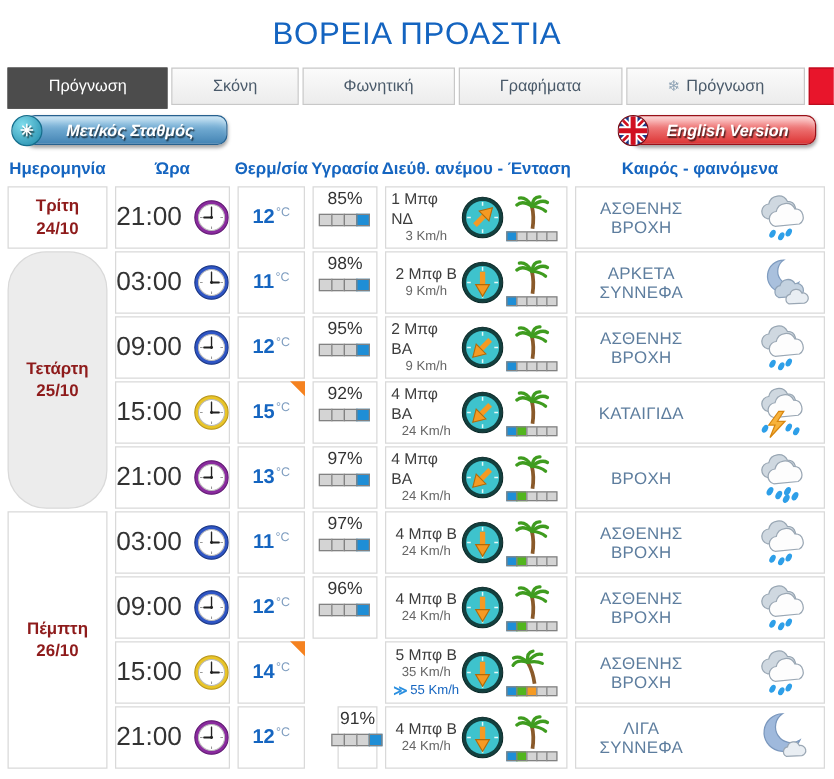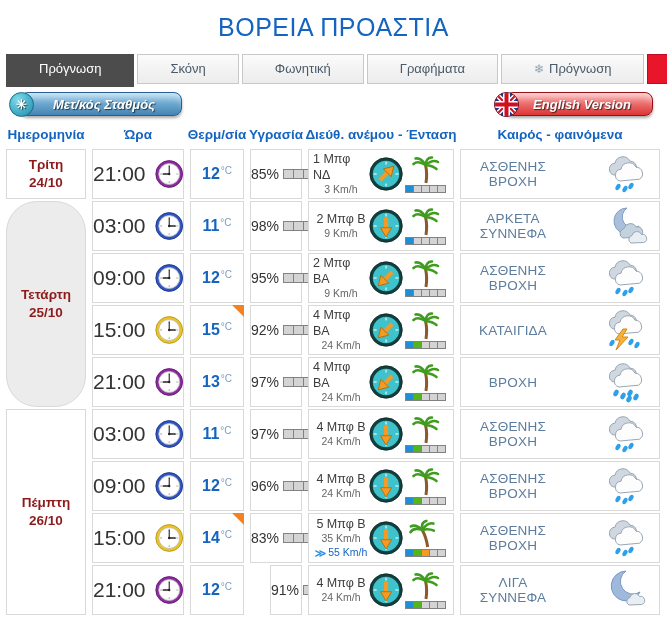--- a/index.html
+++ b/index.html
@@ -47,21 +47,21 @@
   }
   .hdr { color: #1565c0; font-weight: bold; font-size: 13.5px; display: flex; align-items: center; justify-content: center; white-space: nowrap; }
   .cell { background: #fff; border: 1px solid #d9d9d9; display: flex; align-items: center; position: relative; }
   .date-cell { flex-direction: column; justify-content: center; color: #8e1b1b; font-weight: bold; font-size: 13.5px; line-height: 1.3; text-align: center; }
   .date-cell.shaded { background: #ececec; border-radius: 31px; }
   .time-cell { justify-content: center; gap: 9px; font-size: 21px; color: #333; }
   .temp-cell { justify-content: center; color: #1565c0; }
   .temp-val { font-size: 16px; font-weight: bold; }
   .temp-unit { font-size: 10px; color: #7d9cbf; position: relative; top: -4px; margin-left: 1px; }
   .max-marker { position: absolute; top: -1px; right: -1px; width: 0; height: 0; border-top: 12px solid #f58220; border-left: 12px solid transparent; }
-  .hum-cell { flex-direction: row; justify-content: flex-start; gap: 5px; font-size: 14px; color: #333; }
+  .hum-cell { flex-direction: column; justify-content: flex-start; gap: 5px; font-size: 14px; color: #333; }
   .hum-bar { display: flex; }
   .hseg { width: 11px; height: 10px; background: #d4d4d4; border: 1px solid #828282; margin-left: -1px; }
   .hseg.on { background: #1e8ed6; }
   .wind-cell { justify-content: space-between; padding: 0 5px 0 4px; }
   .wind-text { display: flex; flex-direction: column; align-items: center; justify-content: center; font-size: 12.5px; color: #3c3c3c; line-height: 1.3; flex: 1; min-width: 56px; }
   .wind-speed { font-size: 10.5px; color: #666; }
   .wind-gust { font-size: 10.5px; color: #1565c0; display: flex; align-items: center; gap: 2px; }
   .gust-glyph { color: #2a8fe0; font-weight: bold; font-size: 11px; font-style: normal; }
   .palm-col { display: flex; flex-direction: column; align-items: center; width: 50px; }
   .wind-bar { display: flex; margin-top: 1px; }
@@ -754,29 +754,20 @@
       <line class="hand" x1="17" y1="17" x2="17" y2="10" stroke-width="2" transform="rotate(90 17 17)"></line>
       <line class="hand" x1="17" y1="17" x2="17" y2="7.5" stroke-width="1.3"></line>
       <circle cx="17" cy="17" r="1.4" fill="#222"></circle>
     </svg>
   </div>
   <div class="cell temp-cell" style="grid-area: 9 / 3;">
     <span class="max-marker"></span>
     <span class="temp-val">14</span>
     <span class="temp-unit">°C</span>
   </div>
-  <div class="cell hum-cell" style="grid-area: 9 / 4;">
-    <span>83%</span>
-    <span class="hum-bar">
-      <span class="hseg"></span>
-        <span class="hseg"></span>
-        <span class="hseg"></span>
-        <span class="hseg on"></span>
-    </span>
-  </div>
   <div class="cell wind-cell" style="grid-area: 9 / 5;">
     <span class="wind-text">
       <span>5 Μπφ Β</span>
       <span class="wind-speed">35 Km/h</span>
       <span class="wind-gust">
           <span class="gust-glyph">≫</span>
           <span>55 Km/h</span>
         </span>
     </span>
     <svg width="38" height="38" viewBox="0 0 40 40">

